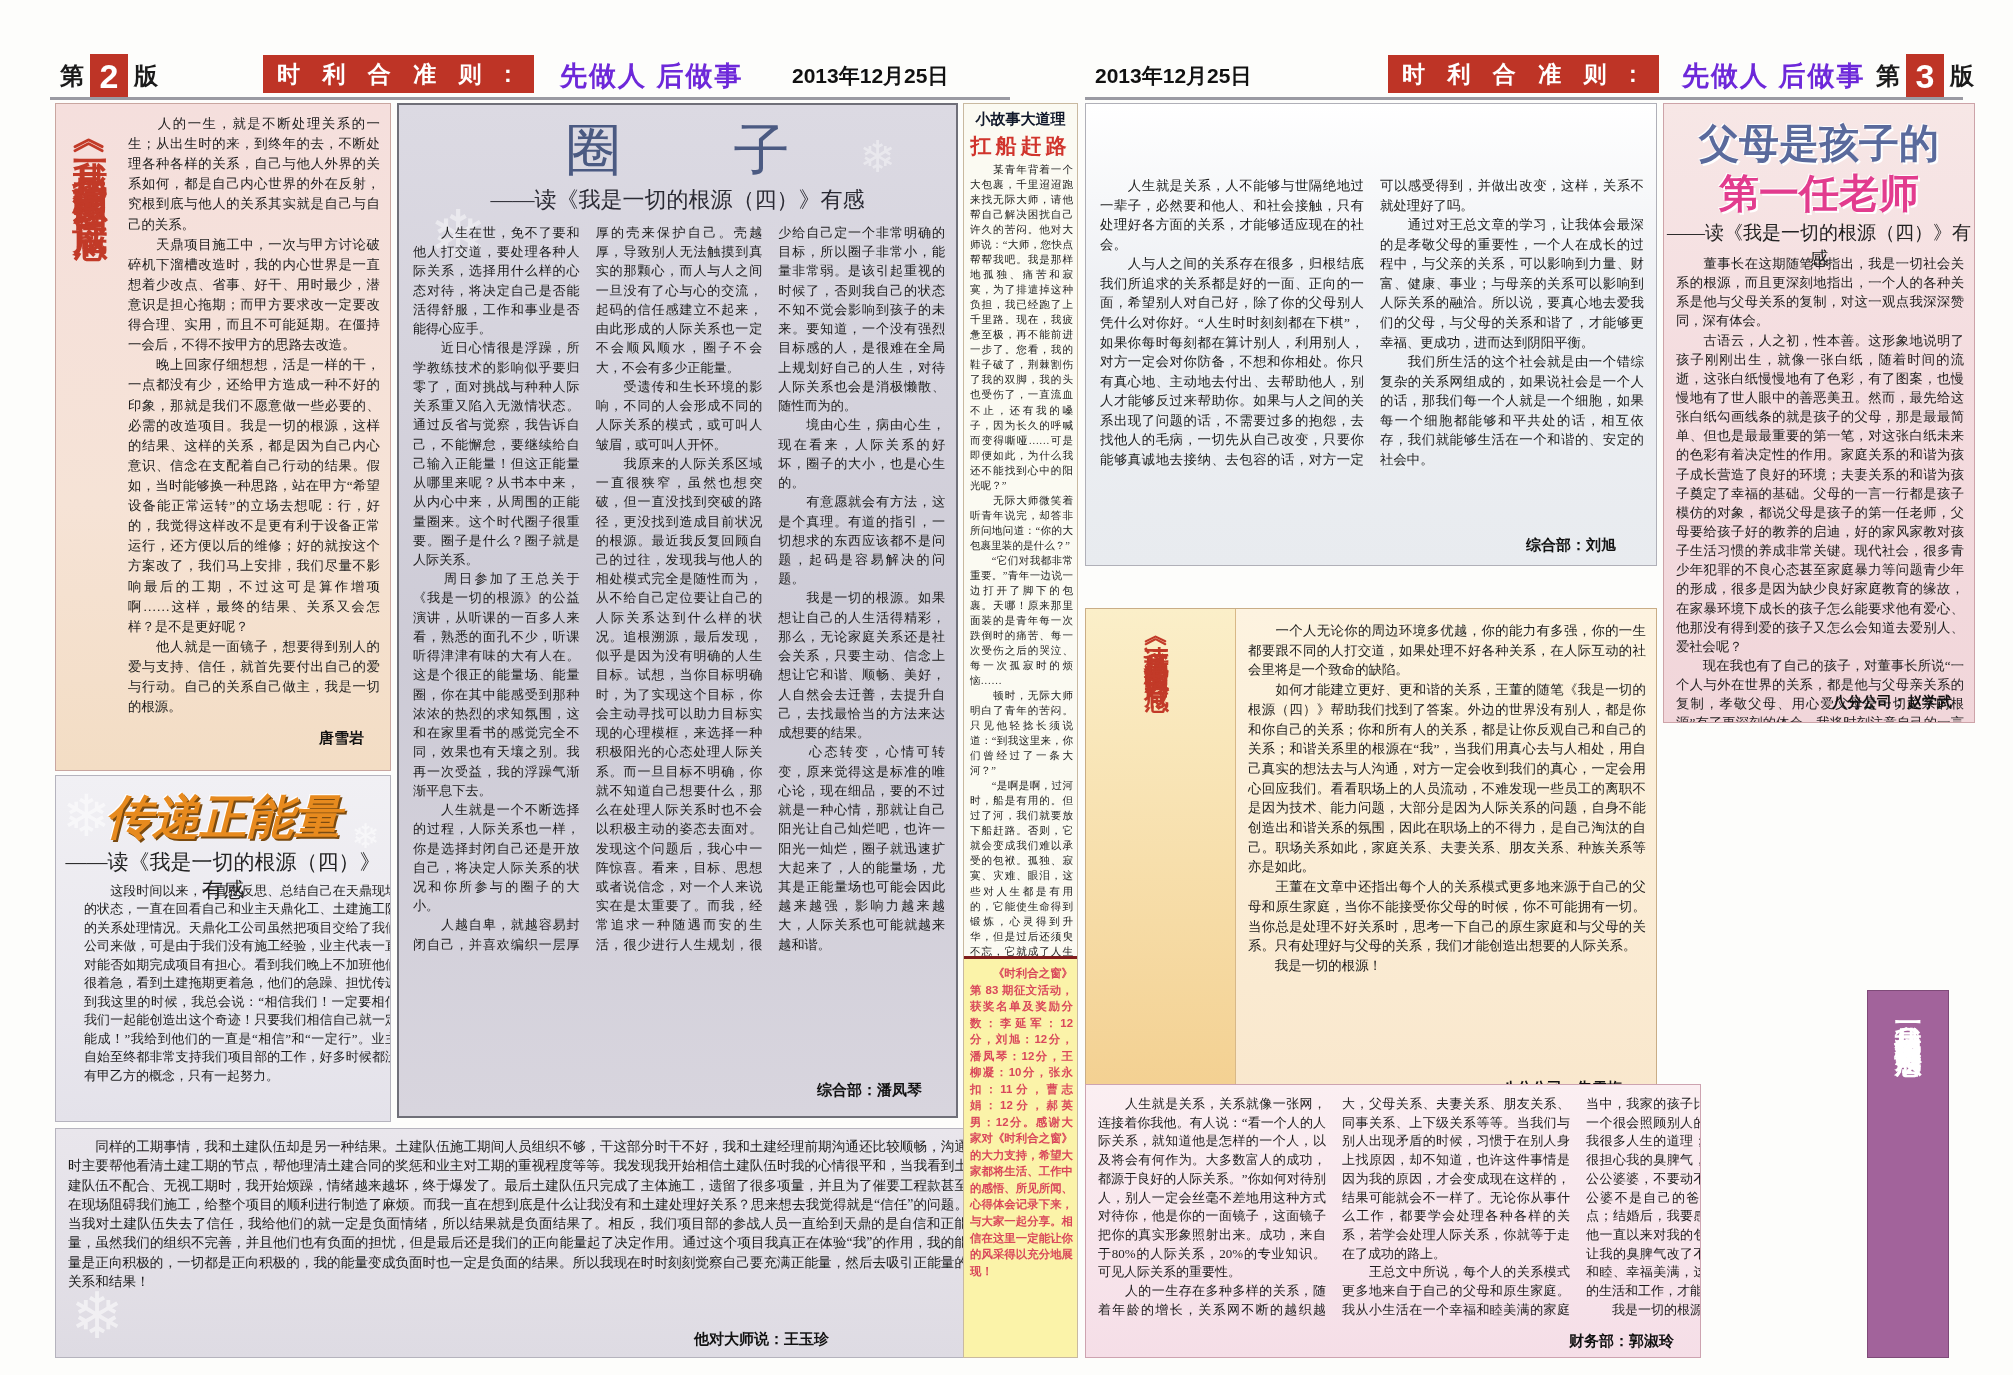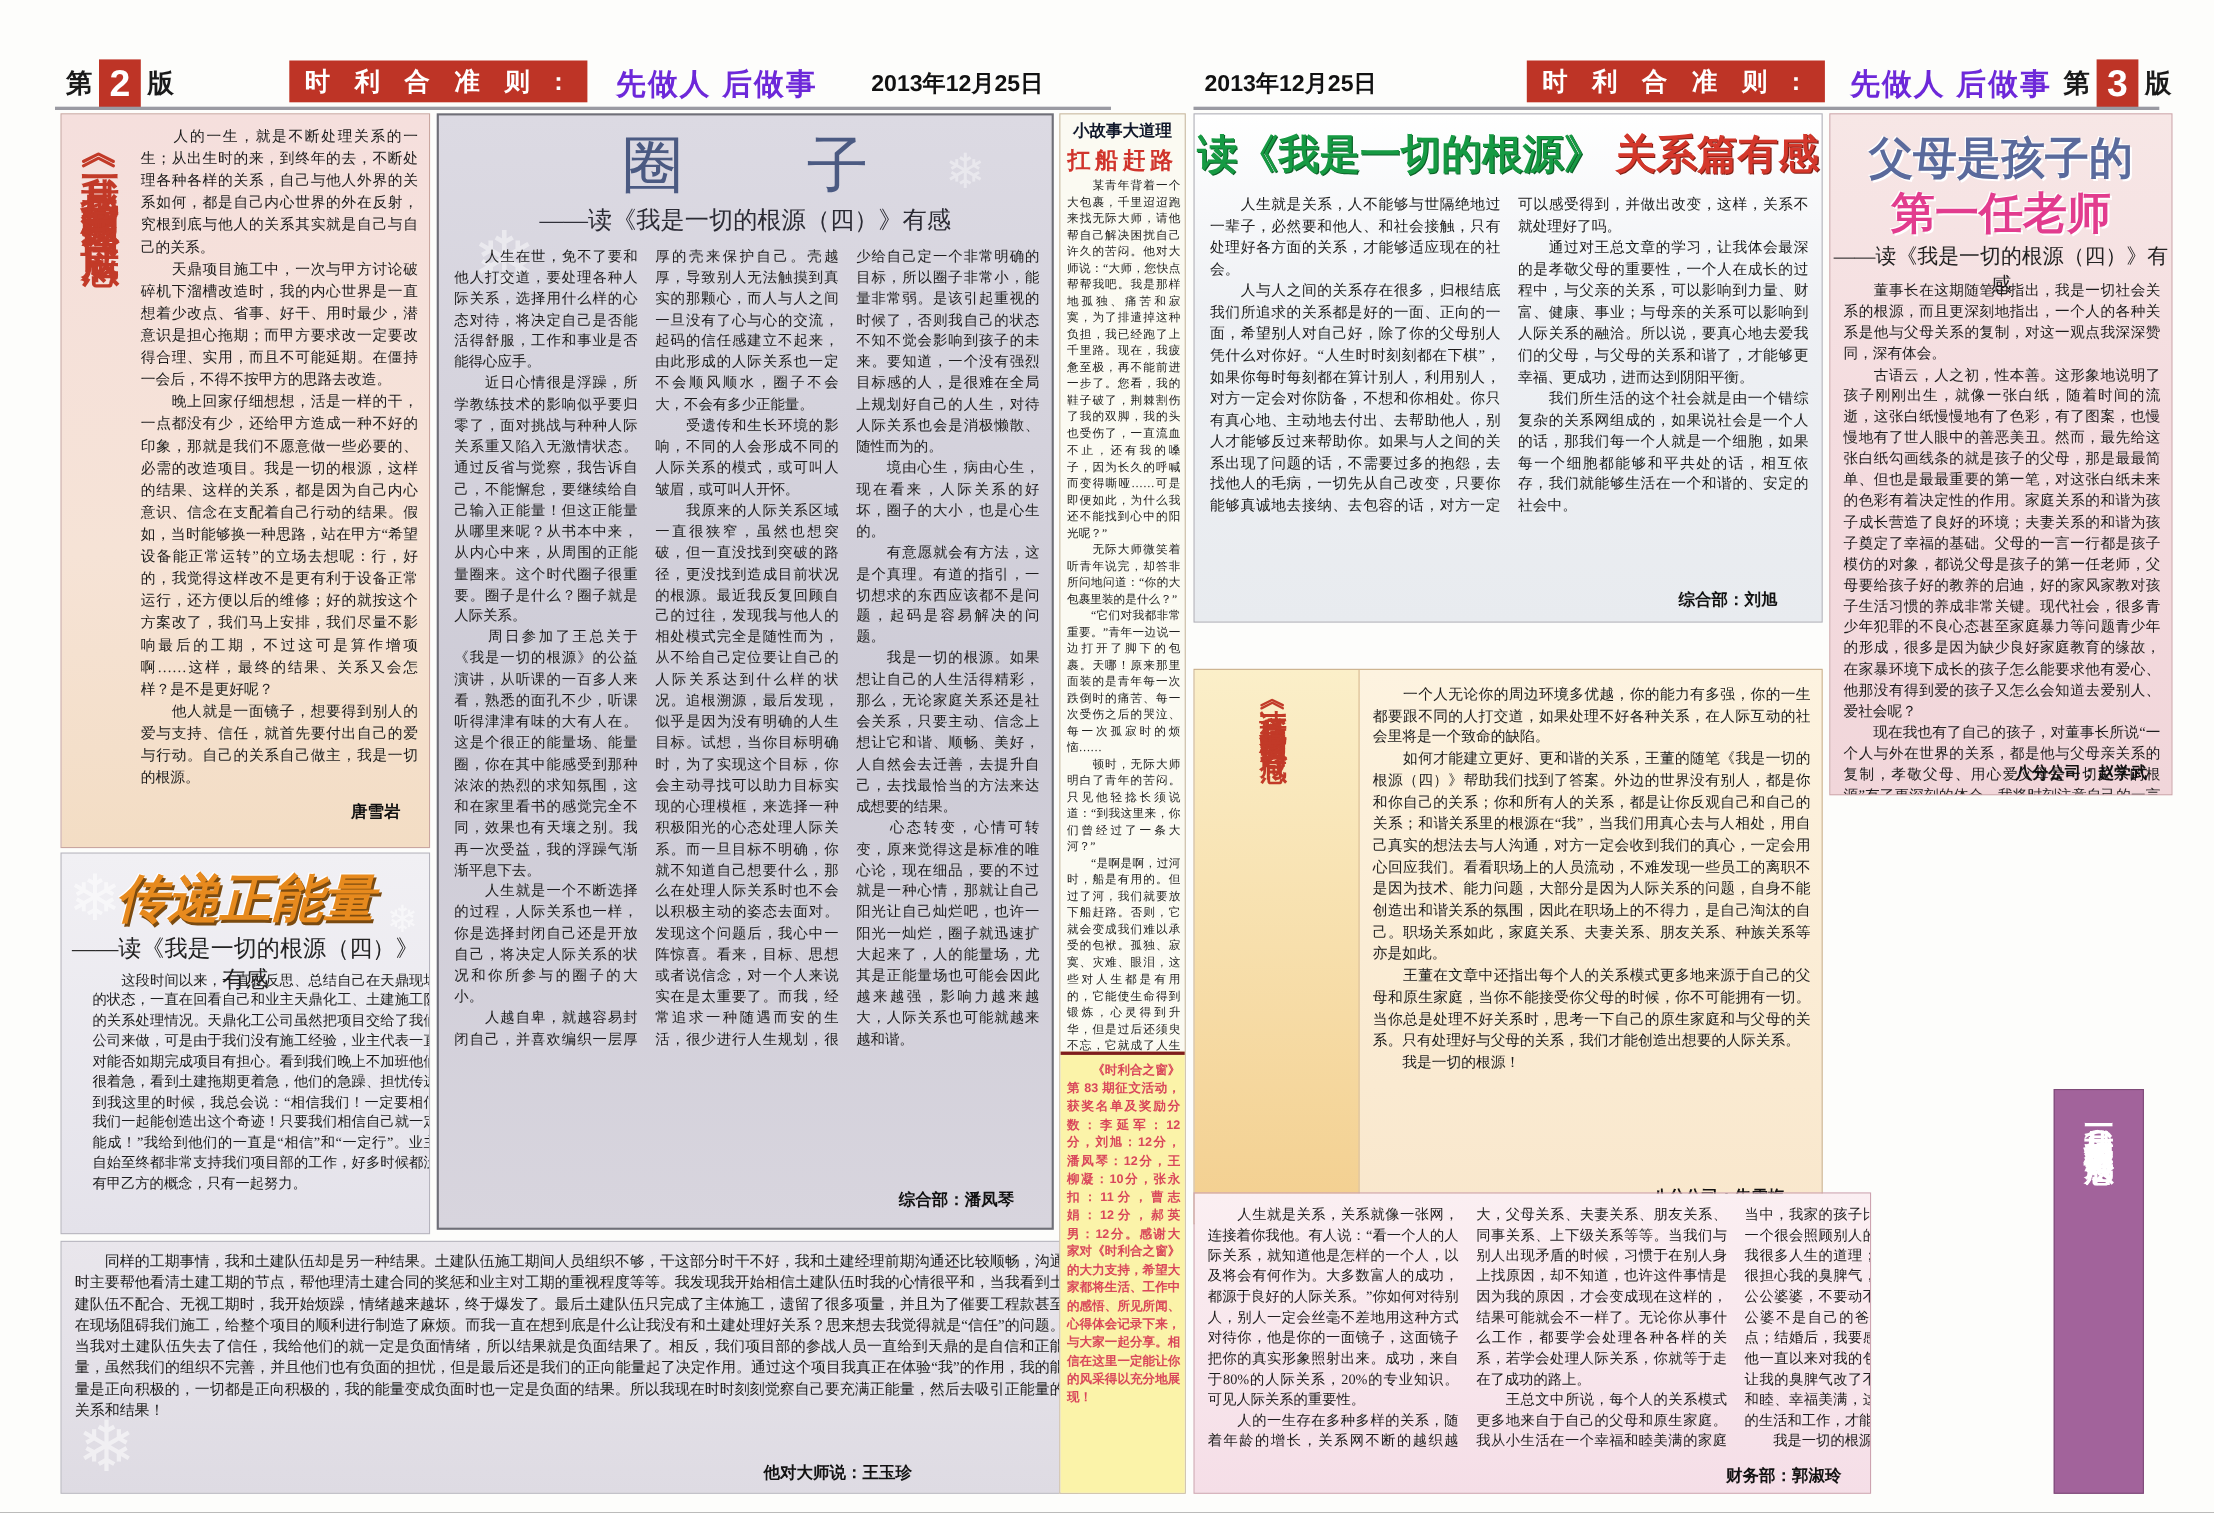--- a/index.html
+++ b/index.html
@@ -99,24 +99,20 @@
 　　顿时，无际大师明白了青年的苦闷。只见他轻捻长须说道：“到我这里来，你们曾经过了一条大河？”
 　　“是啊是啊，过河时，船是有用的。但过了河，我们就要放下船赶路。否则，它就会变成我们难以承受的包袱。孤独、寂寞、灾难、眼泪，这些对人生都是有用的，它能使生命得到锻炼，心灵得到升华，但是过后还须臾不忘，它就成了人生的包袱。所以，放下它吧，生命不能太负重。”
 　　青年闻后大悟，立刻将包裹转身离去。果然他感觉轻松多了，而且异常愉悦。于是他领悟到：原来生命是完全可以不沉重的。
 　　生命不必也不能过分负重，任何人的生命之舟都载不动太多的负荷，要想抵达彼岸，我们必须取舍分明，轻装上阵，否则，中途搁浅或沉没就会难以避免。</div>
     <div class="abs" style="left:0;top:852px;width:115px;height:403px;background:#fbf3a9;border-top:3px solid #7f1d1d;box-sizing:border-box;">
       <div class="abs body" style="left:6px;top:6px;width:103px;height:390px;font-size:11.4px;line-height:1.45;font-weight:bold;color:#D9475B;font-family:'Liberation Sans','DejaVu Sans',sans-serif;">　　《时利合之窗》第 83 期征文活动，获奖名单及奖励分数：李延军：12分，刘旭：12分，潘凤琴：12分，王柳凝：10分，张永扣：11分，曹志娟：12分，郝英男：12分。感谢大家对《时利合之窗》的大力支持，希望大家都将生活、工作中的感悟、所见所闻、心得体会记录下来，与大家一起分享。相信在这里一定能让你的风采得以充分地展现！</div>
     </div>
   </div>
 
   <div class="box" style="left:1085px;top:103px;width:572px;height:463px;background:linear-gradient(180deg,#ffffff,#eef0f4 40%,#e8ebef);border-color:#b0b0b8;">
-    <div class="abs" style="left:0;top:12px;width:100%;text-align:center;font-family:'Liberation Sans','DejaVu Sans',sans-serif;font-weight:900;font-size:37px;">
-      <span style="color:#169A43;text-shadow:1px 1px 0 #0c5f28;">读《我是一切的根源》</span>
-      <span style="color:#D4372B;text-shadow:1px 1px 0 #7c1f16;">关系篇有感</span>
-    </div>
     <div class="abs body colbody c2" style="left:14px;top:72px;width:544px;height:352px;font-size:13.4px;line-height:1.46;">　　人生就是关系，人不能够与世隔绝地过一辈子，必然要和他人、和社会接触，只有处理好各方面的关系，才能够适应现在的社会。
 　　人与人之间的关系存在很多，归根结底我们所追求的关系都是好的一面、正向的一面，希望别人对自己好，除了你的父母别人凭什么对你好。“人生时时刻刻都在下棋”，如果你每时每刻都在算计别人，利用别人，对方一定会对你防备，不想和你相处。你只有真心地、主动地去付出、去帮助他人，别人才能够反过来帮助你。如果与人之间的关系出现了问题的话，不需要过多的抱怨，去找他人的毛病，一切先从自己改变，只要你能够真诚地去接纳、去包容的话，对方一定可以感受得到，并做出改变，这样，关系不就处理好了吗。
 　　通过对王总文章的学习，让我体会最深的是孝敬父母的重要性，一个人在成长的过程中，与父亲的关系，可以影响到力量、财富、健康、事业；与母亲的关系可以影响到人际关系的融洽。所以说，要真心地去爱我们的父母，与父母的关系和谐了，才能够更幸福、更成功，进而达到阴阳平衡。
 　　我们所生活的这个社会就是由一个错综复杂的关系网组成的，如果说社会是一个人的话，那我们每一个人就是一个细胞，如果每一个细胞都能够和平共处的话，相互依存，我们就能够生活在一个和谐的、安定的社会中。</div>
     <div class="byline" style="right:40px;bottom:10px;">综合部：刘旭</div>
   </div>
 
   <div class="box" style="left:1085px;top:572px;width:572px;height:505px;background:linear-gradient(180deg,#fdf3e0,#f9e7cc);border-color:#c9ad86;margin-top:36px;">
     <div class="abs" style="left:0;top:0;width:150px;height:100%;background:linear-gradient(180deg,#fbefc9,#f3cf8f);border-right:1px solid #d8b887;box-sizing:border-box;">
       <div class="abs vtext" style="left:55px;top:16px;height:470px;font-size:25px;font-weight:bold;color:#C23A28;font-family:'Liberation Sans','DejaVu Sans',sans-serif;letter-spacing:3px;">读《我是一切的根源（四）》有感</div>

